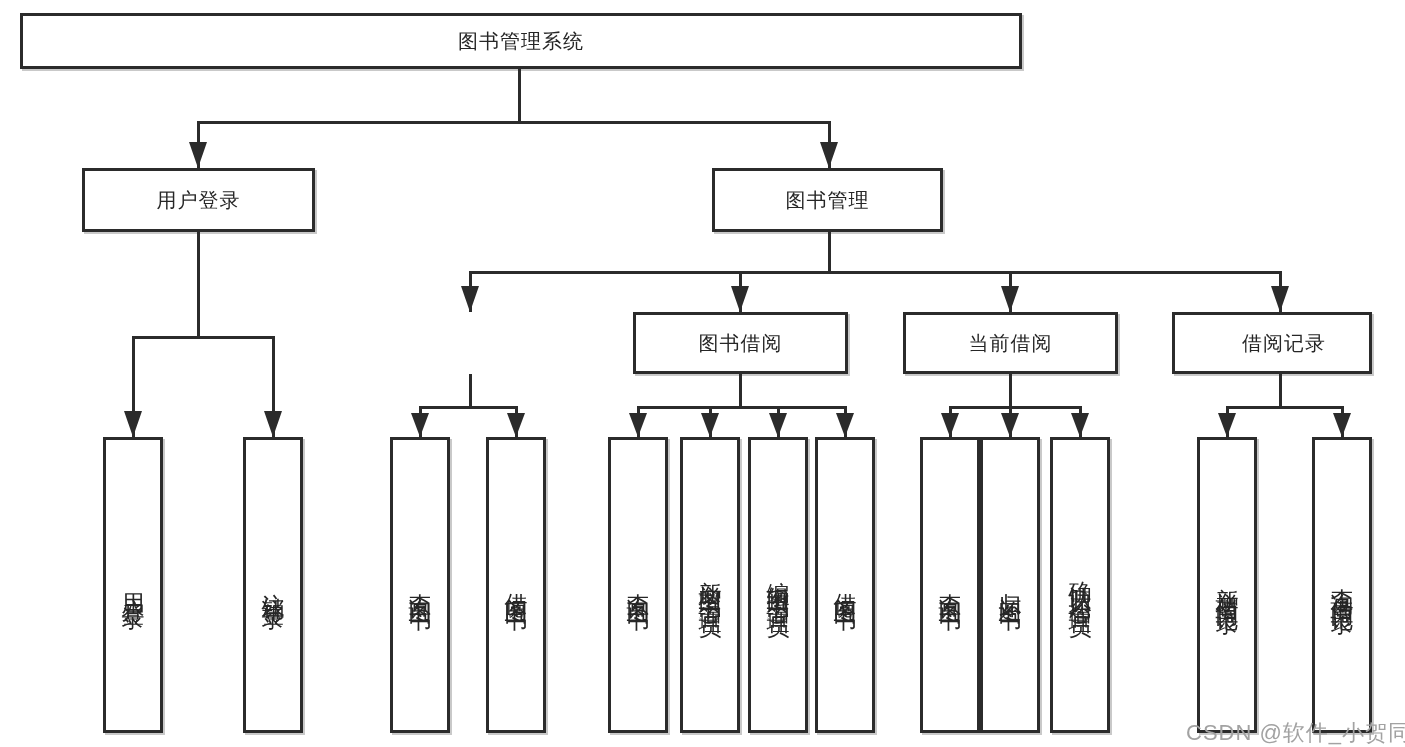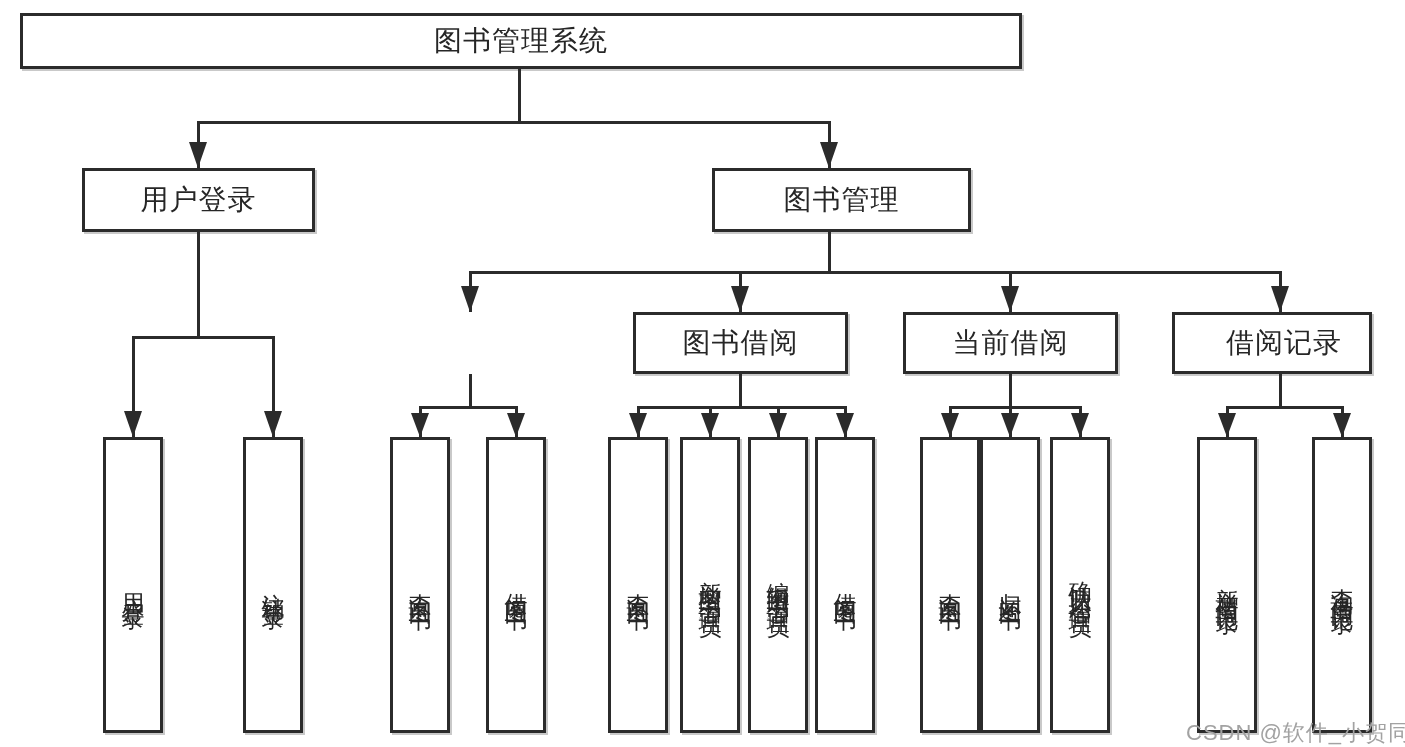--- a/index.html
+++ b/index.html
@@ -11,21 +11,21 @@
     overflow:hidden;
   }
   .node{
     position:absolute;
     box-sizing:border-box;
     background:#ffffff;
     border:3px solid #2b2b2b;
     box-shadow:2px 2px 0 #c9c9c9;
     display:flex;align-items:center;justify-content:center;
     color:#262626;
-    font-size:28px;
+    font-size:20px;
     letter-spacing:1px;
     white-space:nowrap;
   }
   .leaf{
     writing-mode:vertical-rl;
     text-orientation:mixed;
     font-size:23px;
     letter-spacing:5px;
     line-height:1;
   }
@@ -57,21 +57,21 @@
   <div class="node" style="left:20px;top:13px;width:1002px;height:56px;">图书管理系统</div>
 
   <div class="vline" style="left:518px;top:69px;height:52px;"></div>
   <div class="hline" style="left:197px;top:121px;width:634px;"></div>
   <div class="vline" style="left:197px;top:121px;height:47px;"></div>
   <div class="vline" style="left:828px;top:121px;height:47px;"></div>
   <div class="arrow" style="left:189px;top:142px;"></div>
   <div class="arrow" style="left:820px;top:142px;"></div>
 
   <div class="node" style="left:82px;top:168px;width:233px;height:64px;">用户登录</div>
-  <div class="node" style="left:712px;top:168px;width:259px;height:64px;">图书管理</div>
+  <div class="node" style="left:712px;top:168px;width:231px;height:64px;">图书管理</div>
 
   <div class="vline" style="left:197px;top:232px;height:104px;"></div>
   <div class="hline" style="left:132px;top:336px;width:143px;"></div>
   <div class="vline" style="left:132px;top:336px;height:101px;"></div>
   <div class="vline" style="left:272px;top:336px;height:101px;"></div>
   <div class="arrow" style="left:124px;top:411px;"></div>
   <div class="arrow" style="left:264px;top:411px;"></div>
 
   <div class="vline" style="left:828px;top:232px;height:39px;"></div>
   <div class="hline" style="left:469px;top:271px;width:813px;"></div>

